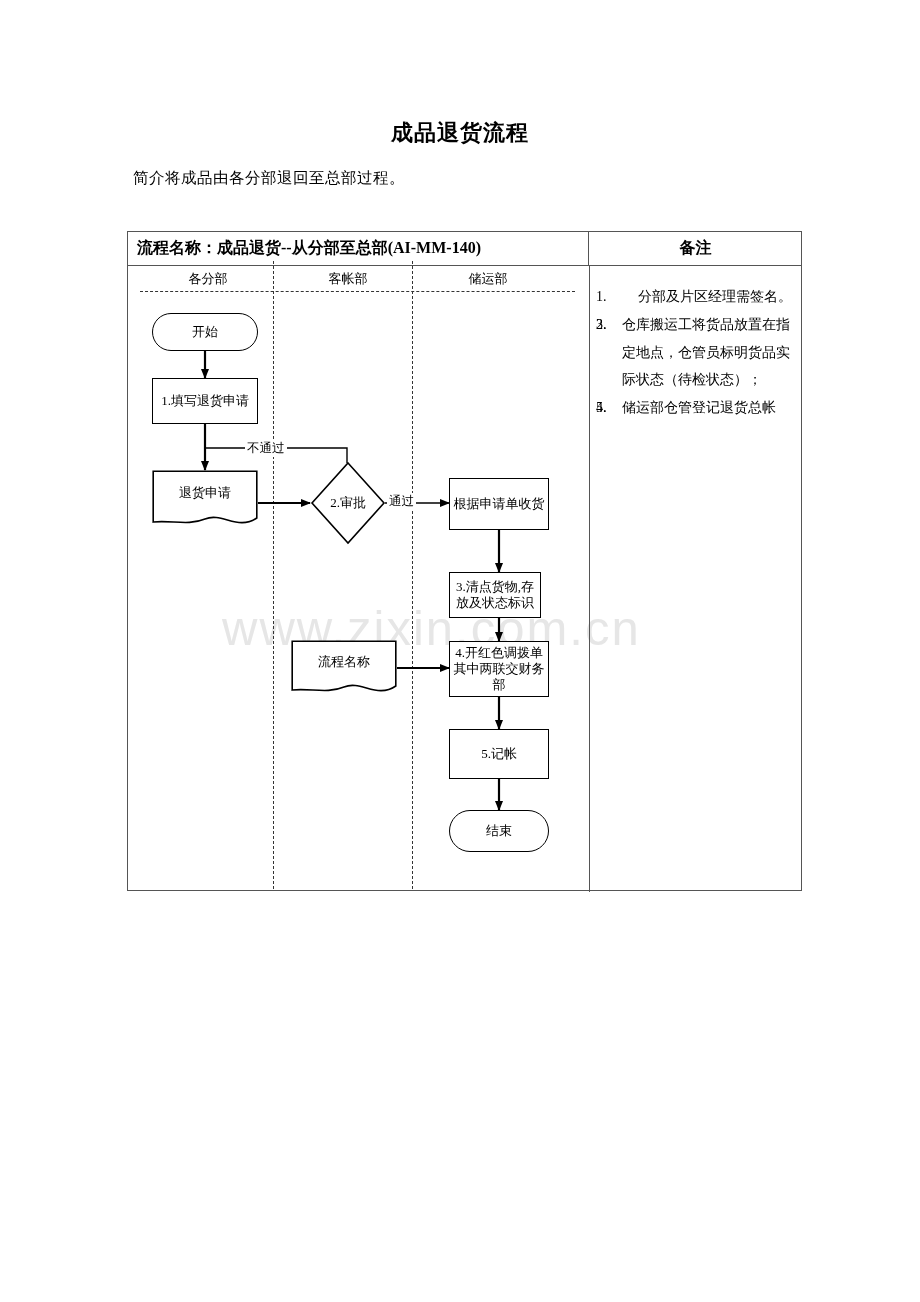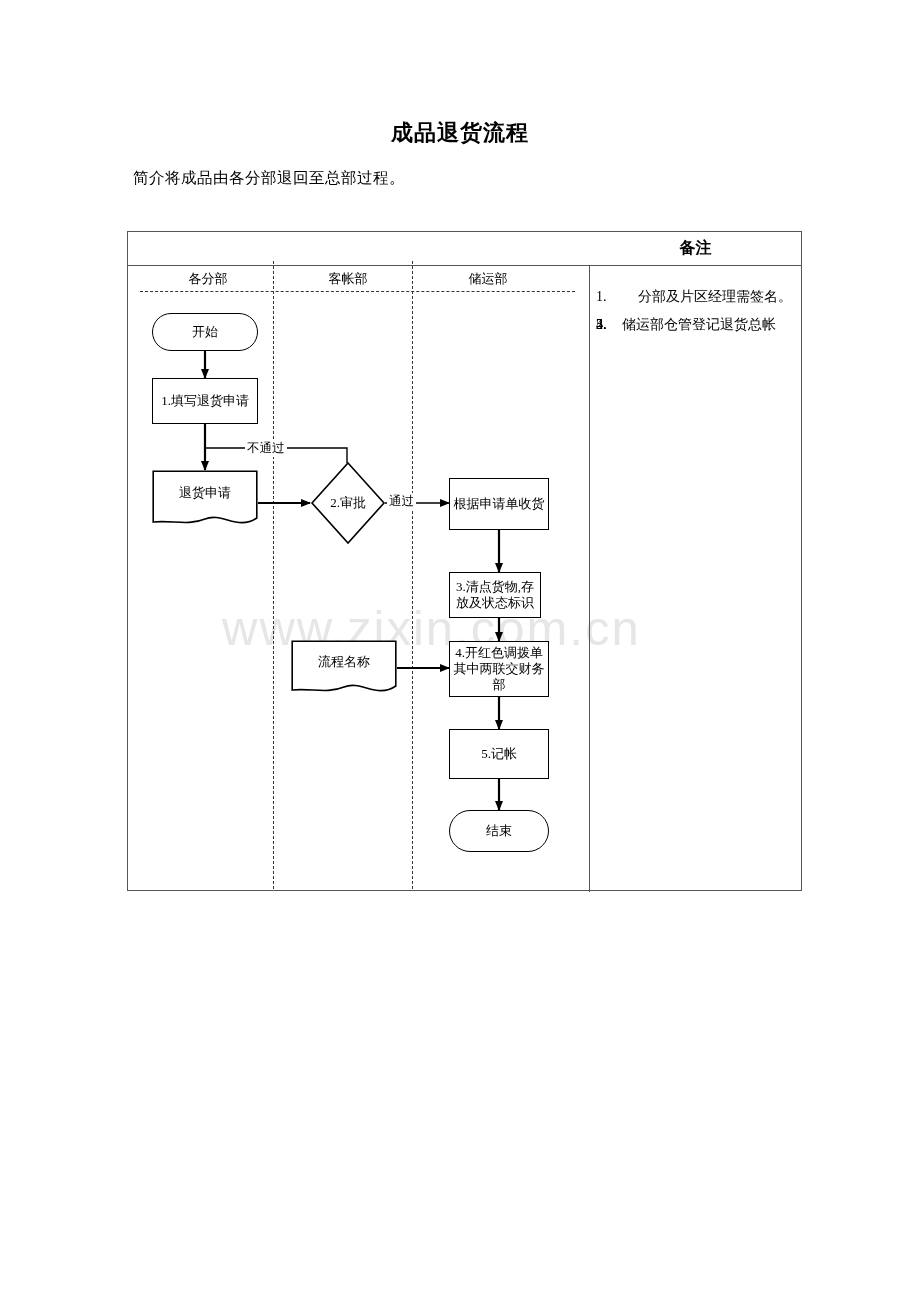--- a/index.html
+++ b/index.html
@@ -219,20 +219,21 @@
 </head>
 <body>
 
 <div id="doc-title">成品退货流程</div>
 <div id="doc-intro">简介将成品由各分部退回至总部过程。</div>
 
 <div id="watermark">www.zixin.com.cn</div>
 
 <div id="proc-table">
   <div id="table-head-row">
+    <div id="head-name-cell">流程名称：成品退货--从分部至总部(AI-MM-140)</div>
     <div id="head-remark-cell">备注</div>
   </div>
   <div id="col-divider"></div>
 </div>
 
 <div class="lane-title" id="lane-title-1">各分部</div>
 <div class="lane-title" id="lane-title-2">客帐部</div>
 <div class="lane-title" id="lane-title-3">储运部</div>
 <div id="lane-underline"></div>
 <div class="lane-divider" id="lane-div-1"></div>
@@ -321,20 +322,21 @@
 <div id="remarks">
   <div class="remark-item indented">
     <span class="remark-num">1.</span>
     <span class="remark-text">分部及片区经理需签名。</span>
   </div>
   <div class="remark-item indented">
     <span class="remark-num">2.</span>
   </div>
   <div class="remark-item">
     <span class="remark-num">3.</span>
+    <span class="remark-text">仓库搬运工将货品放置在指定地点，仓管员标明货品实际状态（待检状态）；</span>
   </div>
   <div class="remark-item">
     <span class="remark-num">4.</span>
   </div>
   <div class="remark-item">
     <span class="remark-num">5.</span>
     <span class="remark-text">储运部仓管登记退货总帐</span>
   </div>
 </div>
 

